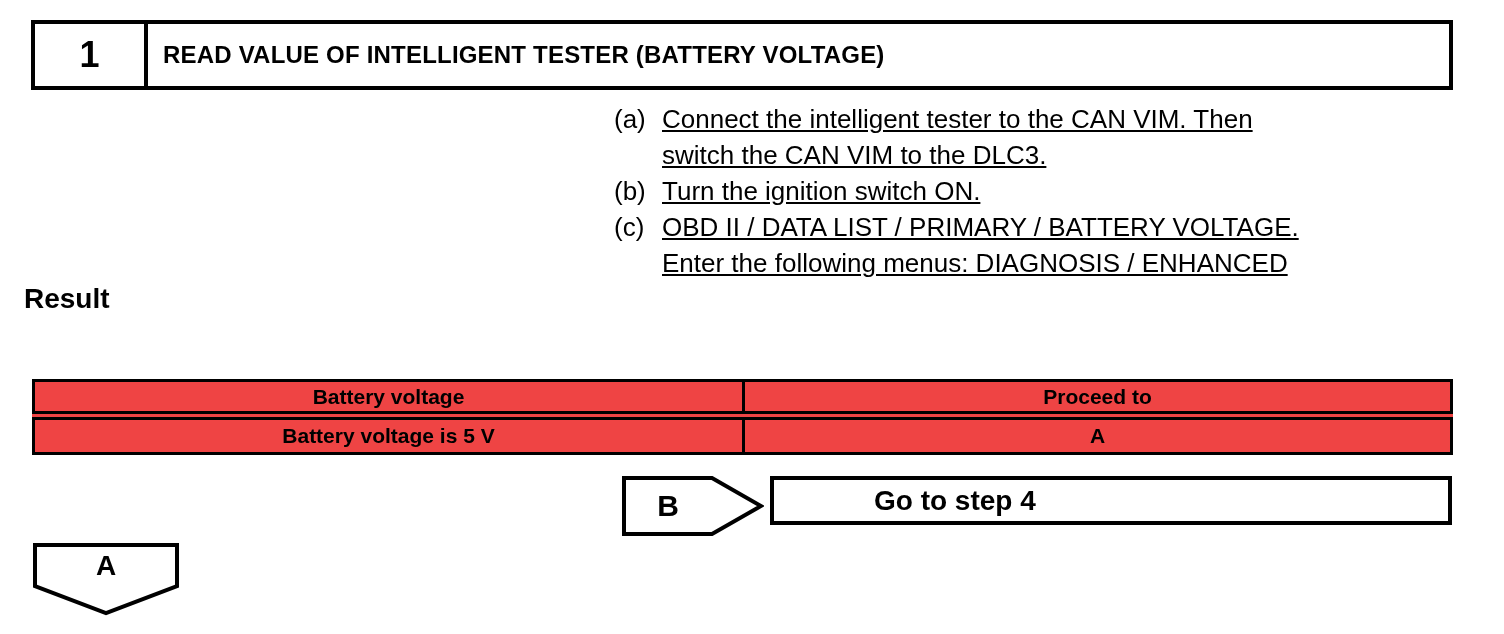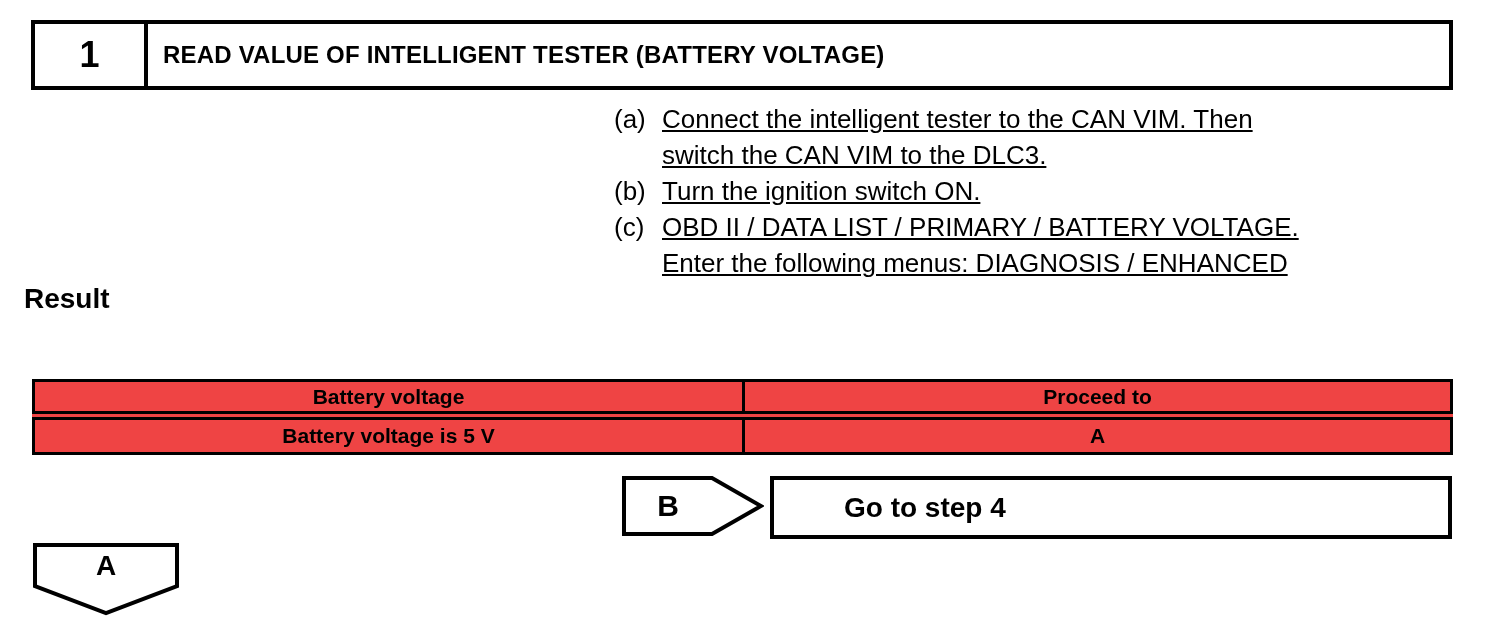--- a/index.html
+++ b/index.html
@@ -96,25 +96,25 @@
   .b-badge .badge-letter {
     position: absolute;
     left: 0; top: 0;
     width: 92px; height: 60px;
     display: flex; align-items: center; justify-content: center;
     font-size: 30px; font-weight: bold;
   }
   .goto-box {
     position: absolute;
     left: 770px; top: 476px;
-    width: 682px; height: 63px;
+    width: 682px; height: 49px;
     box-sizing: border-box;
     border: 4px solid #000;
     display: flex; align-items: center;
-    padding-left: 70px;
+    padding-left: 100px;
     font-size: 28px; font-weight: bold;
     background: #fff;
   }
 
   
   .a-badge {
     position: absolute;
     left: 33px; top: 543px;
     width: 146px; height: 73px;
   }

